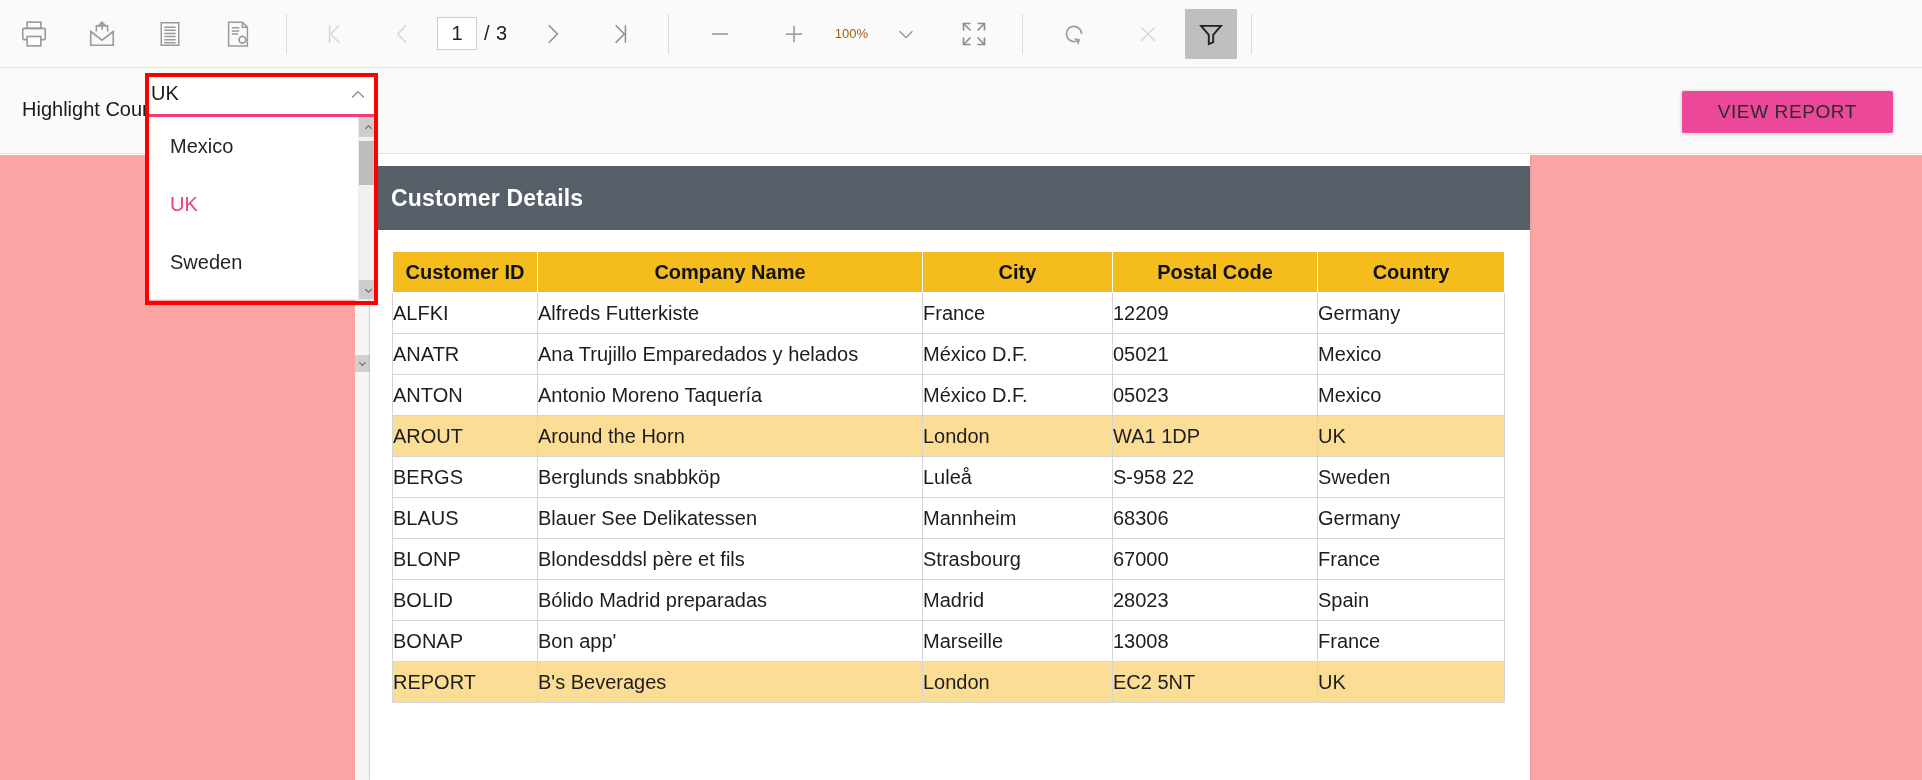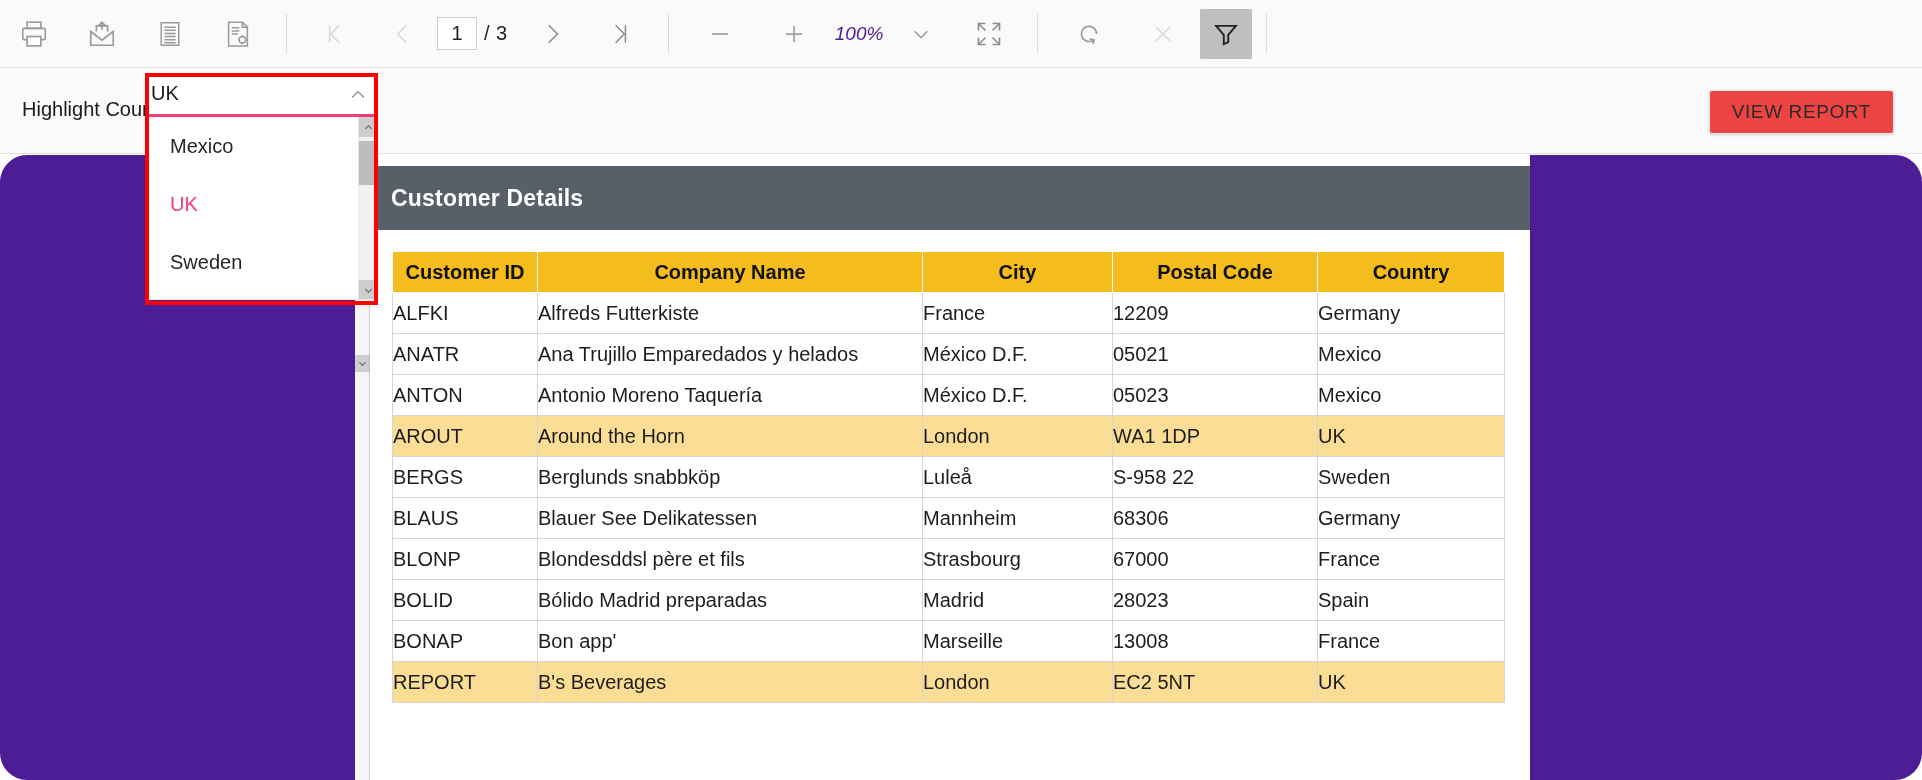--- a/index.html
+++ b/index.html
@@ -32,37 +32,37 @@
   .tb-ico { display:block; }
   .tb-ico.dim { opacity: .32; }
 
   .pager { display: flex; align-items: center; height: 68px; }
   .page-box {
     width: 40px; height: 33px; border: 1px solid #cdcdcd; background: #fff;
     display: flex; align-items: center; justify-content: center;
     font-size: 20px; color: #222; margin-right: 7px;
   }
   .page-total { font-size: 20px; color: #222; margin-right: 10px; letter-spacing: .5px;}
-  .zoom-val { font-size: 19px; color:#4c1d95; padding: 0 4px; font-style: italic; }
+  .zoom-val { font-size: 13px; color:#a16207; padding: 0 4px; }
 
   
   .parambar {
     position: absolute; top: 68px; left: 0;
     width: 1922px; height: 86px;
     background: #fafafa;
     border-bottom: 1px solid #e0e0e0;
   }
   .param-label {
     position: absolute; left: 22px; top: 30px;
     font-size: 20px; color: #1a1a1a; white-space: nowrap;
   }
   .viewreport {
     position: absolute; right: 28px; top: 22px;
-    height: 44px; padding: 0 22px;
-    background: #ef4444; border: 1px solid #e6e6e6; border-radius: 3px;
+    height: 44px; padding: 0 36px;
+    background: #ec4899; border: 1px solid #e6e6e6; border-radius: 3px;
     box-shadow: 0 1px 3px rgba(0,0,0,.16);
     font-size: 19px; color: #2b2b2b; letter-spacing: .6px;
     display: flex; align-items: center; justify-content: center;
     cursor: pointer;
   }
 
   
   .combo-wrap {
     position: absolute; left: 145px; top: 73px;
     width: 233px;
@@ -115,23 +115,22 @@
   .cs-arrow.bottom { position: absolute; bottom: 0; left: 0; }
   .cs-thumb {
     position: absolute; top: 24px; left: 0;
     width: 19px; height: 44px; background: #bdbdbd; cursor: pointer;
   }
 
   
   .reportwrap {
     position: absolute; top: 155px; left: 0;
     width: 1922px; height: 625px;
-    background: #4c1d95;
+    background: #fca5a5;
     overflow: hidden;
-    border-radius: 27px;
   }
   .page {
     position: absolute; left: 370px; top: 0;
     width: 1160px; height: 625px;
     background: #ffffff;
     box-shadow: 0 0 3px rgba(0,0,0,.18);
   }
   .rpt-banner {
     margin: 11px 0 0 0;
     height: 64px; background: #575f69;

